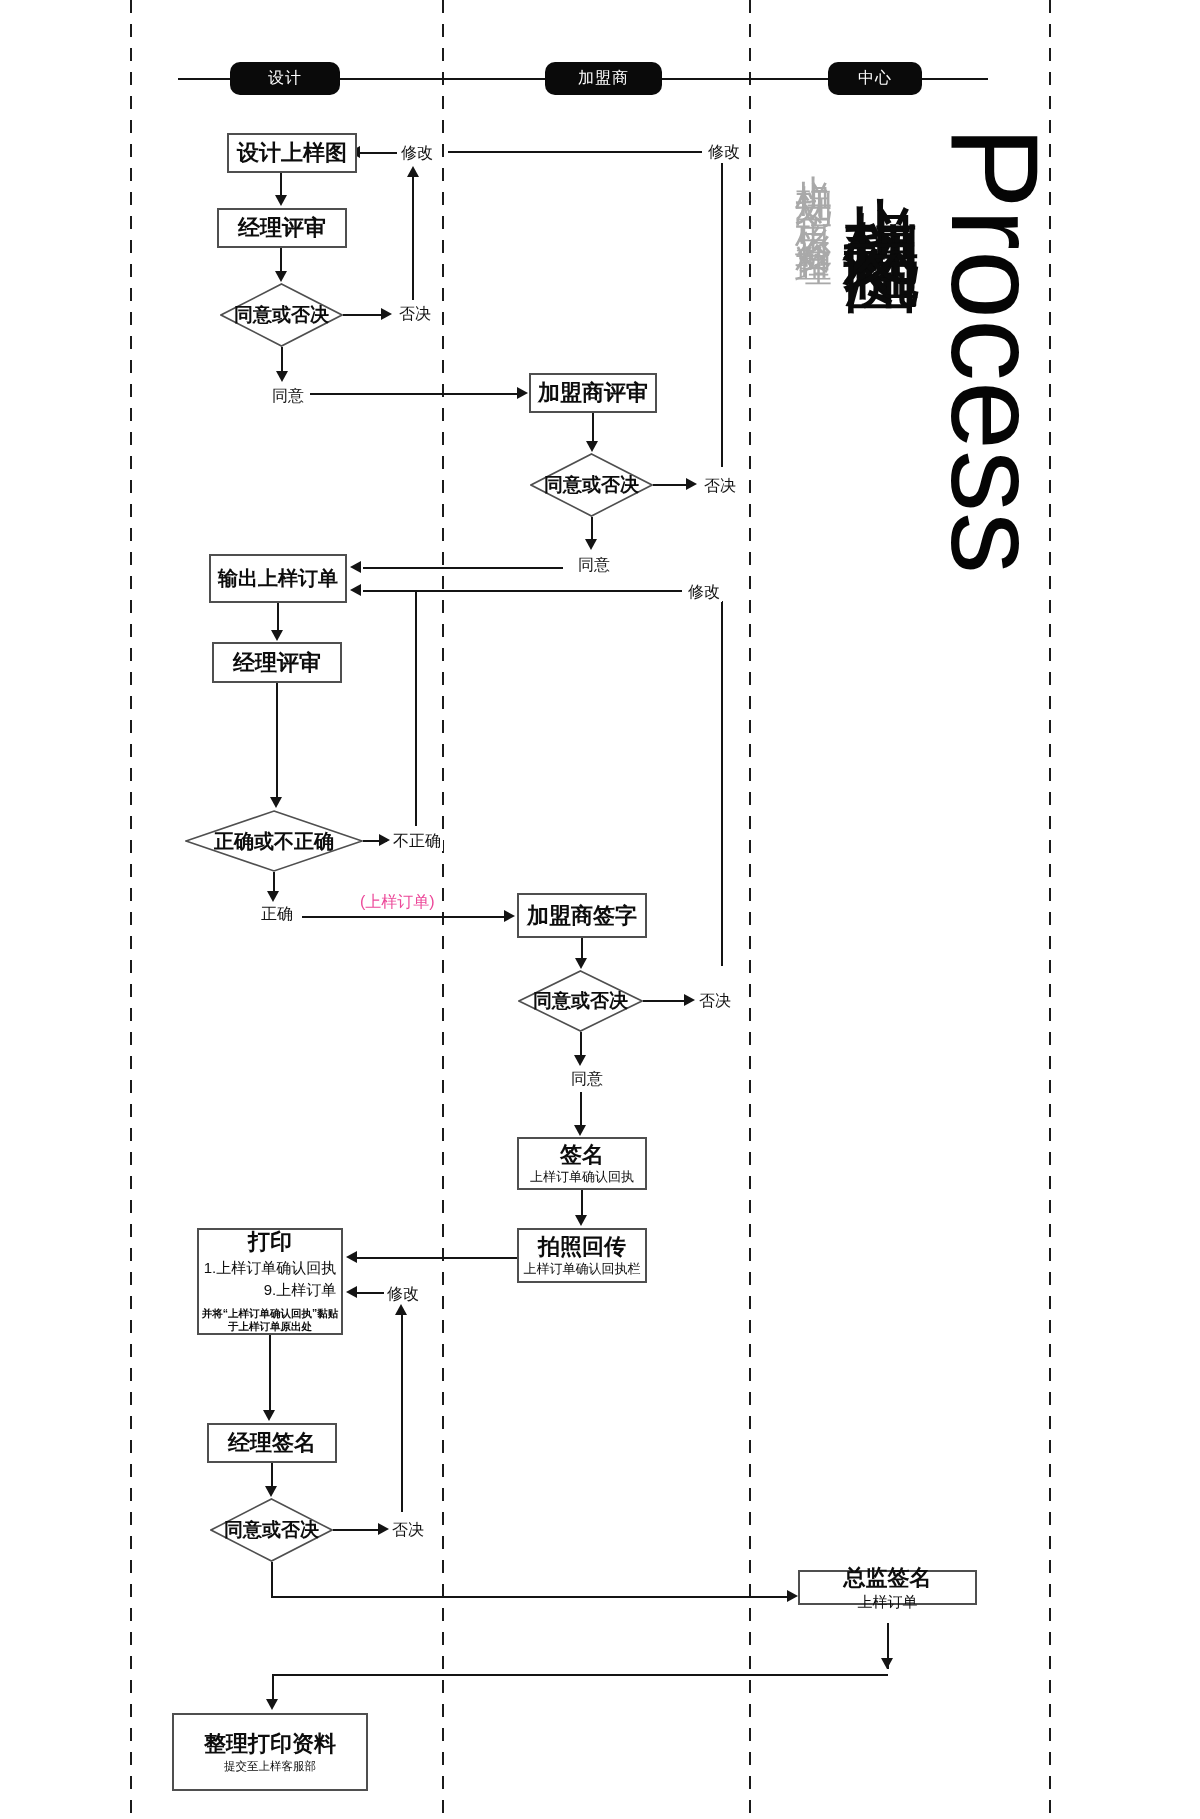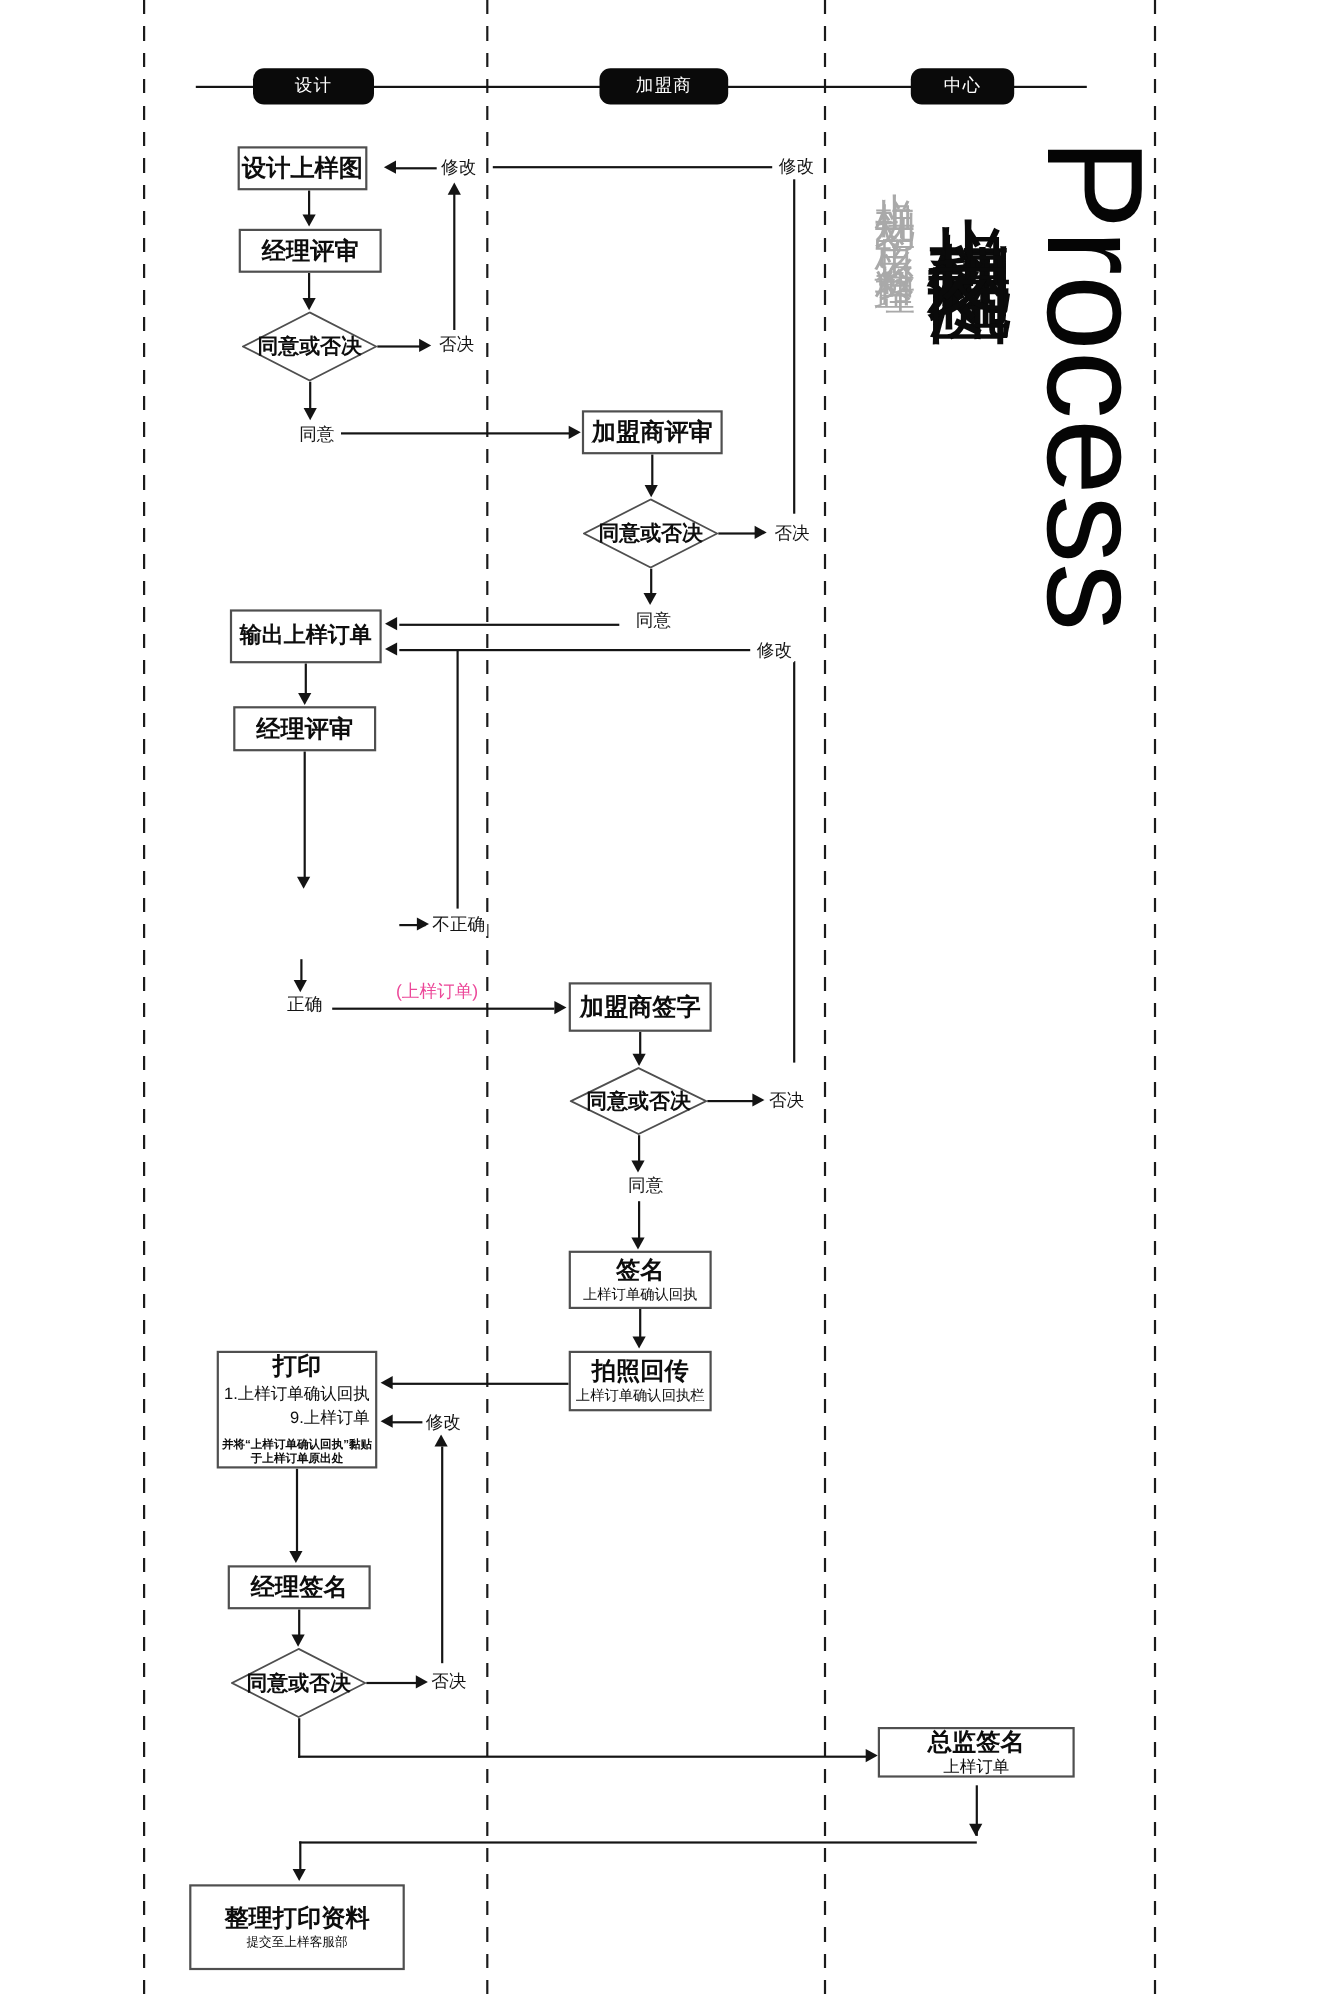--- a/index.html
+++ b/index.html
@@ -118,21 +118,21 @@
   <div class="pill" style="left:230px;top:62px;width:110px">
     <span>设计</span>
   </div>
   <div class="pill" style="left:545px;top:62px;width:117px">
     <span>加盟商</span>
   </div>
   <div class="pill" style="left:828px;top:62px;width:94px">
     <span>中心</span>
   </div>
 
-  <div class="box" style="left:216px;top:133px;width:118px;height:40px">
+  <div class="box" style="left:227px;top:133px;width:130px;height:40px">
     <span>设计上样图</span>
   </div>
   <div class="box" style="left:217px;top:208px;width:130px;height:40px">
     <span>经理评审</span>
   </div>
   <div class="box" style="left:529px;top:373px;width:128px;height:40px">
     <span>加盟商评审</span>
   </div>
   <div class="box" style="left:209px;top:554px;width:138px;height:49px;font-size:20px">
     <span>输出上样订单</span>
@@ -158,40 +158,46 @@
       <div>9.上样订单</div>
     </div>
     <div class="print-note">
       <div>并将“上样订单确认回执”黏贴</div>
       <div>于上样订单原出处</div>
     </div>
   </div>
   <div class="box" style="left:207px;top:1423px;width:130px;height:40px">
     <span>经理签名</span>
   </div>
-  <div class="box" style="left:798px;top:1570px;width:179px;height:46px">
+  <div class="box" style="left:798px;top:1570px;width:179px;height:35px">
     <span>总监签名</span>
     <span class="sub" style="font-size:15px">上样订单</span>
   </div>
   <div class="box" style="left:172px;top:1713px;width:196px;height:78px">
     <span>整理打印资料</span>
     <span class="sub" style="font-size:11.5px;margin-top:4px">提交至上样客服部</span>
   </div>
 
   <div class="diamond" style="left:220px;top:283px;width:123px;height:64px">
     <svg viewBox="0 0 123 64" preserveAspectRatio="none">
         <polygon points="61.5,1 122,32 61.5,63 1,32"></polygon>
       </svg>
     <div class="dlab">同意或否决</div>
   </div>
   <div class="diamond" style="left:530px;top:453px;width:123px;height:64px">
     <svg viewBox="0 0 123 64" preserveAspectRatio="none">
         <polygon points="61.5,1 122,32 61.5,63 1,32"></polygon>
       </svg>
     <div class="dlab">同意或否决</div>
+  </div>
+  <div class="diamond" style="left:185px;top:810px;width:178px;height:62px">
+    <svg viewBox="0 0 178 62" preserveAspectRatio="none">
+        <polygon points="89,1 177,31 89,61 1,31"></polygon>
+      </svg>
+    <div class="dlab" style="font-size:20px">正确或不正确</div>
   </div>
   <div class="diamond" style="left:518px;top:970px;width:125px;height:62px">
     <svg viewBox="0 0 125 62" preserveAspectRatio="none">
         <polygon points="62.5,1 124,31 62.5,61 1,31"></polygon>
       </svg>
     <div class="dlab">同意或否决</div>
   </div>
   <div class="diamond" style="left:210px;top:1498px;width:123px;height:64px">
     <svg viewBox="0 0 123 64" preserveAspectRatio="none">
         <polygon points="61.5,1 122,32 61.5,63 1,32"></polygon>

